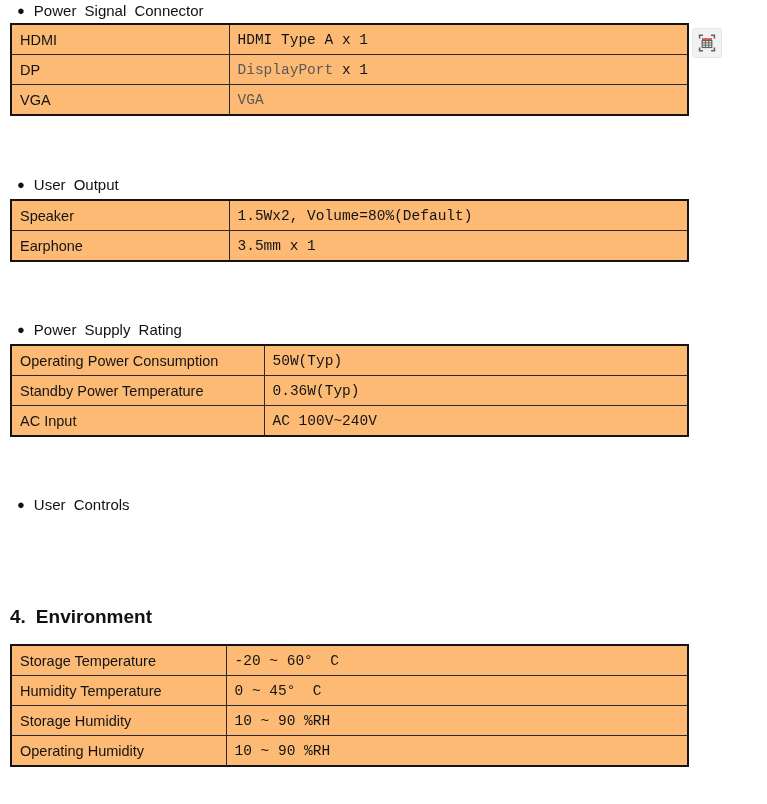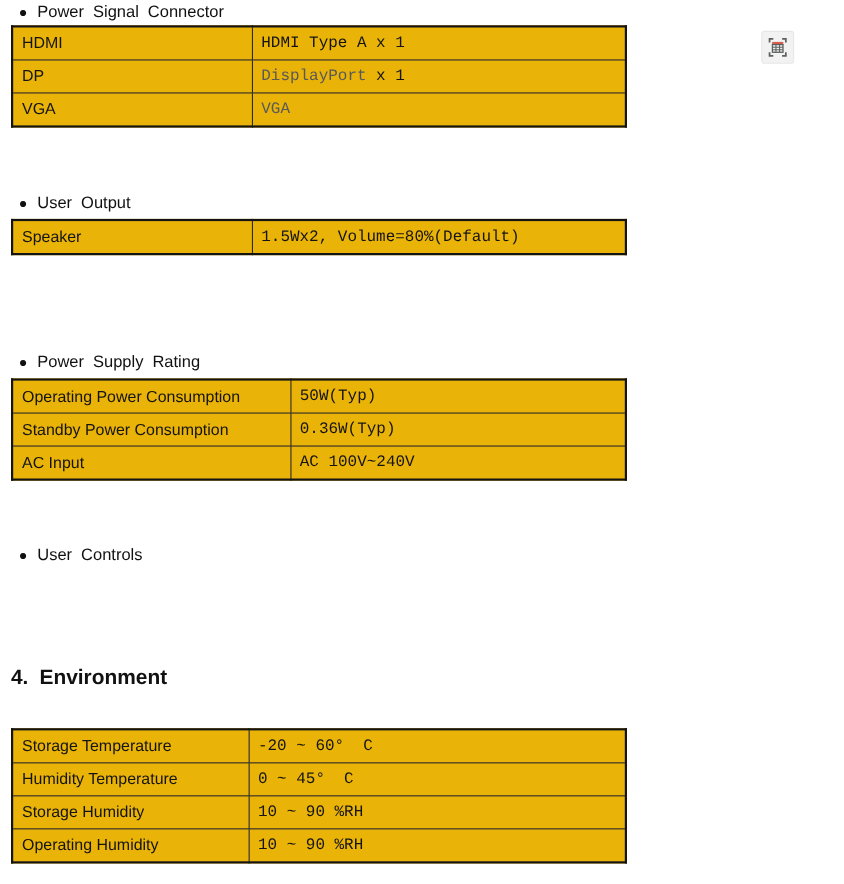--- a/index.html
+++ b/index.html
@@ -11,22 +11,22 @@
     position:absolute;left:17px;display:flex;align-items:center;
     font-size:15px;color:#111;word-spacing:4px;white-space:pre;
   }
   .bullet{font-size:13px;margin-right:9px;line-height:1;}
   .env-h{
     position:absolute;left:10px;font-size:19px;font-weight:bold;color:#111;
     display:flex;white-space:pre;
   }
   .env-h .env-num{margin-right:10px;}
   table.spec{
-    position:absolute;left:10px;width:560px;border-collapse:collapse;
-    table-layout:fixed;background:#eab308;border:2px solid #141414;
+    position:absolute;left:10px;width:679px;border-collapse:collapse;
+    table-layout:fixed;background:#fdba74;border:2px solid #141414;
   }
   table.spec td{
     border:1px solid #2a2a2a;height:29px;padding:0 4px 0 8px;
     font-size:14.5px;color:#141414;vertical-align:middle;
     white-space:pre;overflow:hidden;
   }
   td.val{padding-left:7px;font-family:Liberation Mono, monospace;}
   .muted{color:#595959;}
   .capture-btn{
     position:absolute;left:692px;top:28px;width:30px;height:30px;
@@ -87,58 +87,62 @@
   <table class="spec" style="top:199px">
     <colgroup>
         <col style="width:218px">
         <col>
       </colgroup>
     <tbody>
         <tr>
       <td><span>Speaker</span></td>
       <td class="val"><span>1.5Wx2, Volume=80%(Default)</span></td>
     </tr>
+    <tr>
+      <td><span>Earphone</span></td>
+      <td class="val"><span>3.5mm x 1</span></td>
+    </tr>
   </tbody>
     </table>
 
   <div class="sec-h" style="top:321px">
     <span class="bullet">●</span>
     <span>Power Supply Rating</span>
   </div>
   <table class="spec" style="top:344px">
     <colgroup>
         <col style="width:253px">
         <col>
       </colgroup>
     <tbody>
         <tr>
       <td><span>Operating Power Consumption</span></td>
       <td class="val"><span>50W(Typ)</span></td>
     </tr>
     <tr>
-      <td><span>Standby Power Consumption</span></td>
+      <td><span>Standby Power Temperature</span></td>
       <td class="val"><span>0.36W(Typ)</span></td>
     </tr>
     <tr>
       <td><span>AC Input</span></td>
       <td class="val"><span>AC 100V~240V</span></td>
     </tr>
   </tbody>
     </table>
 
   <div class="sec-h" style="top:496px">
     <span class="bullet">●</span>
     <span>User Controls</span>
   </div>
 
   <div class="env-h" style="top:606px">
     <span class="env-num">4.</span>
     <span>Environment</span>
   </div>
-  <table class="spec" style="top:662px">
+  <table class="spec" style="top:644px">
     <colgroup>
         <col style="width:215px">
         <col>
       </colgroup>
     <tbody>
         <tr>
       <td><span>Storage Temperature</span></td>
       <td class="val"><span>-20 ~ 60°  C</span></td>
     </tr>
     <tr>

